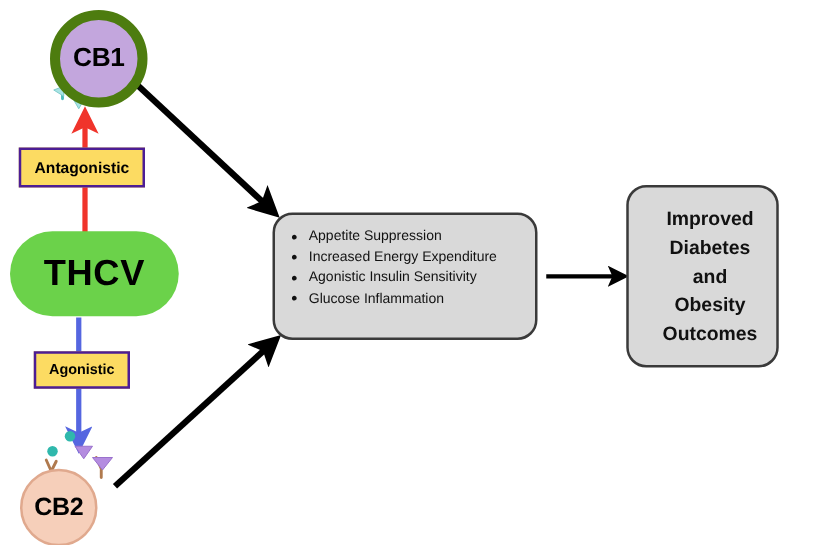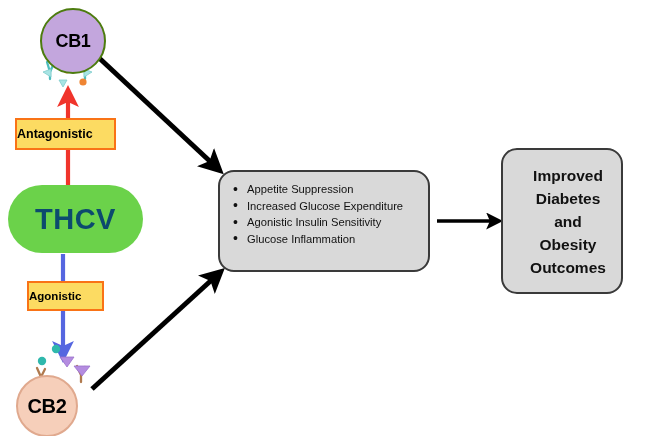--- a/index.html
+++ b/index.html
@@ -26,22 +26,22 @@
     align-items: center;
     justify-content: center;
     font-weight: bold;
     color: #000000;
     z-index: 5;
   }
   #cb1-circle {
     left: 40px; top: 8px;
     width: 62px; height: 62px;
     background: #c3a6dd;
-    border: 2px solid #4d7c0f;
-    font-size: 18px;
+    border: 8px solid #4d7c0f;
+    font-size: 21px;
     letter-spacing: -0.3px;
     text-align: right;
   }
   #cb2-circle {
     left: 16px; top: 375px;
     width: 58px; height: 58px;
     background: #f6cfba;
     border: 2px solid #e0a98e;
     font-size: 20px;
     letter-spacing: -0.3px;
@@ -49,33 +49,34 @@
 
   
   #thcv-box {
     left: 8px; top: 185px;
     width: 135px; height: 68px;
     background: #6bd24a;
     border-radius: 34px;
     display: flex;
     align-items: center;
     justify-content: center;
-    color: #0c4a6e;
+    color: #000000;
     font-size: 29px;
     font-weight: bold;
     letter-spacing: 0.5px;
     z-index: 5;
   }
 
   
   .label-box {
     background: #fcdb62;
-    border: 2px solid #f97316;
-    display: flex;
-    align-items: center;
+    border: 2px solid #4c1d95;
+    display: flex;
+    align-items: center;
+    justify-content: center;
     color: #000000;
     font-weight: bold;
     z-index: 6;
   }
   #antagonistic-label {
     left: 15px; top: 118px;
     width: 97px; height: 28px;
     font-size: 12.5px;
   }
   #agonistic-label {
@@ -224,21 +225,21 @@
     <span>Antagonistic</span>
   </div>
 
   <div id="agonistic-label" class="abs label-box">
     <span>Agonistic</span>
   </div>
 
   <div id="effects-box" class="abs grey-box">
     <ul id="effects-list">
       <li>Appetite Suppression</li>
-      <li>Increased Glucose Expenditure</li>
+      <li>Increased Energy Expenditure</li>
       <li>Agonistic Insulin Sensitivity</li>
       <li>Glucose Inflammation</li>
     </ul>
   </div>
 
   <div id="outcomes-box" class="abs grey-box">
     <div id="outcomes-text">Improved
 Diabetes
 and
 Obesity

